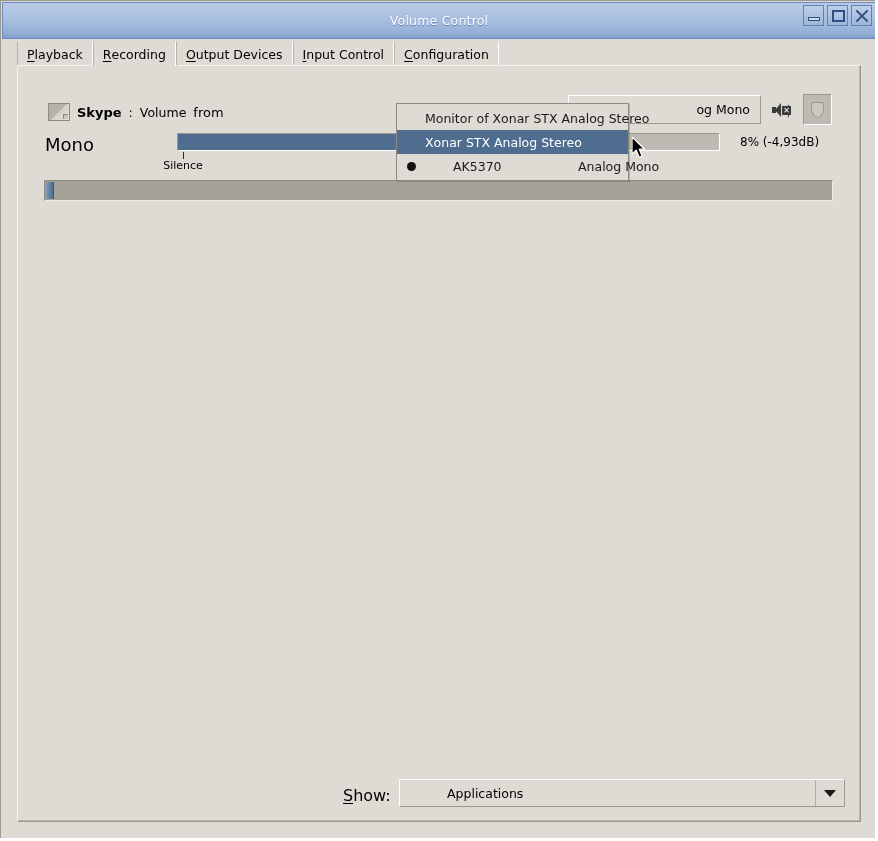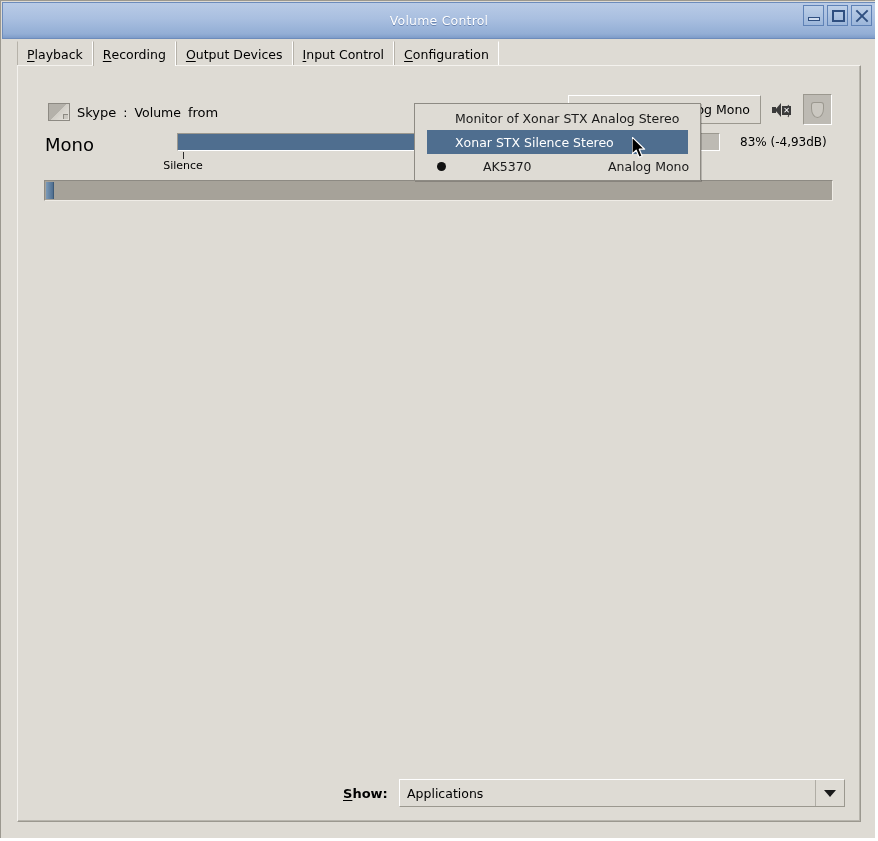--- a/index.html
+++ b/index.html
@@ -198,21 +198,21 @@
     right: 1px;
     bottom: 1px;
     width: 5px;
     height: 5px;
     background: #cbc8c1;
     border-left: 1px solid #8d8a83;
     border-top: 1px solid #8d8a83;
     box-sizing: border-box;
   }
   .stream-app-name {
-    font-weight: normal;
+    font-weight: bold;
     font-size: 13px;
   }
   .stream-sep { font-size: 12.5px; }
   .stream-role { font-size: 12.5px; }
   .stream-from {
     font-size: 13px;
   }
 
   
   .device-combo {
@@ -390,29 +390,29 @@
     bottom: 1px;
     width: 9px;
     background: linear-gradient(to right, #7b9ab8, #4f6e8f);
     border-right: 1px solid #3d5a78;
     box-sizing: border-box;
   }
 
   
   .menu {
     position: absolute;
-    left: 414px;
+    left: 396px;
     top: 103px;
-    width: 287px;
+    width: 233px;
     box-sizing: border-box;
     background: #dedbd4;
     border: 1px solid #8d8a83;
     box-shadow: 1px 1px 0 rgba(0,0,0,0.18);
     z-index: 40;
-    padding: 2px 12px;
+    padding: 2px 0;
   }
   .menu-item {
     height: 24px;
     display: flex;
     align-items: center;
     padding-left: 10px;
     font-size: 12.5px;
     color: #1a1a1a;
     white-space: nowrap;
   }
@@ -451,22 +451,22 @@
     height: 23px;
     z-index: 60;
     pointer-events: none;
   }
 
   
   .show-label {
     position: absolute;
     left: 343px;
     top: 786px;
-    font-weight: bold;
-    font-size: 13px;
+    font-weight: normal;
+    font-size: 16px;
   }
   .show-label .mnemo { text-decoration: underline; text-underline-offset: 2px; }
   .show-combo {
     position: absolute;
     left: 399px;
     top: 779px;
     width: 446px;
     height: 28px;
     box-sizing: border-box;
     background: #dedbd4;
@@ -474,20 +474,21 @@
     border-left: 1px solid #ffffff;
     border-right: 1px solid #9b988f;
     border-bottom: 1px solid #9b988f;
     display: flex;
     align-items: center;
   }
   .show-combo-text {
     flex: 1 1 auto;
     padding-left: 7px;
     font-size: 12.5px;
+    margin-left: 40px;
   }
   .show-combo-arrowbox {
     width: 28px;
     height: 26px;
     flex: 0 0 28px;
     border-left: 1px solid #b0ada5;
     display: flex;
     align-items: center;
     justify-content: center;
   }
@@ -579,32 +580,32 @@
 
   <div class="slider-track">
     <div class="slider-fill" style="width: 83%;"></div>
   </div>
 
   <div class="slider-ticklabel">
     <span class="tickmark"></span>
     <span>Silence</span>
   </div>
 
-  <div class="volume-value">83% (-4,93dB)</div>
+  <div class="volume-value">8% (-4,93dB)</div>
 
   <div class="meter">
     <div class="meter-fill" style="width: 1%;"></div>
   </div>
 
   <div class="menu">
     <div class="menu-item">
       <span class="menu-label-pad">Monitor of Xonar STX Analog Stereo</span>
     </div>
     <div class="menu-item highlight">
-      <span class="menu-label-pad">Xonar STX Silence Stereo</span>
+      <span class="menu-label-pad">Xonar STX Analog Stereo</span>
     </div>
     <div class="menu-item">
       <span class="menu-two">
         <span class="menu-bullet">
             <span class="dot"></span>
           </span>
         <span class="col1">AK5370</span>
         <span>Analog Mono</span>
       </span>
     </div>

